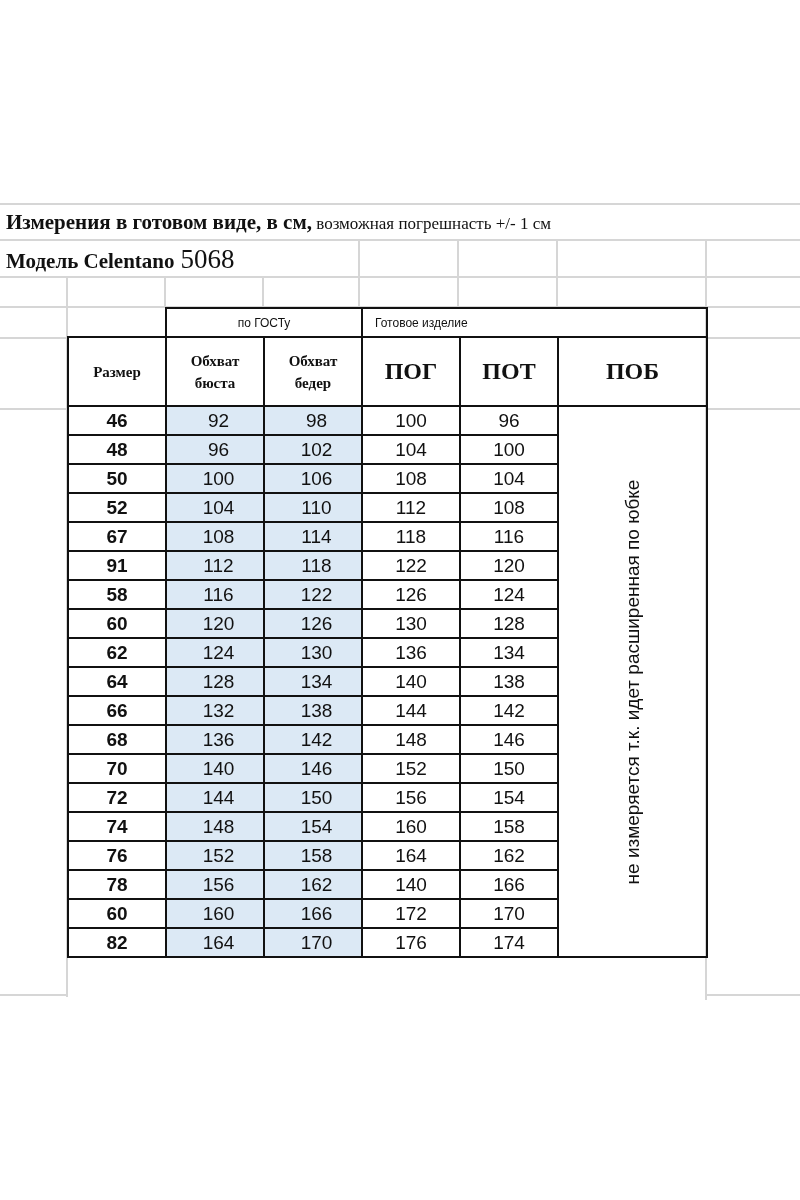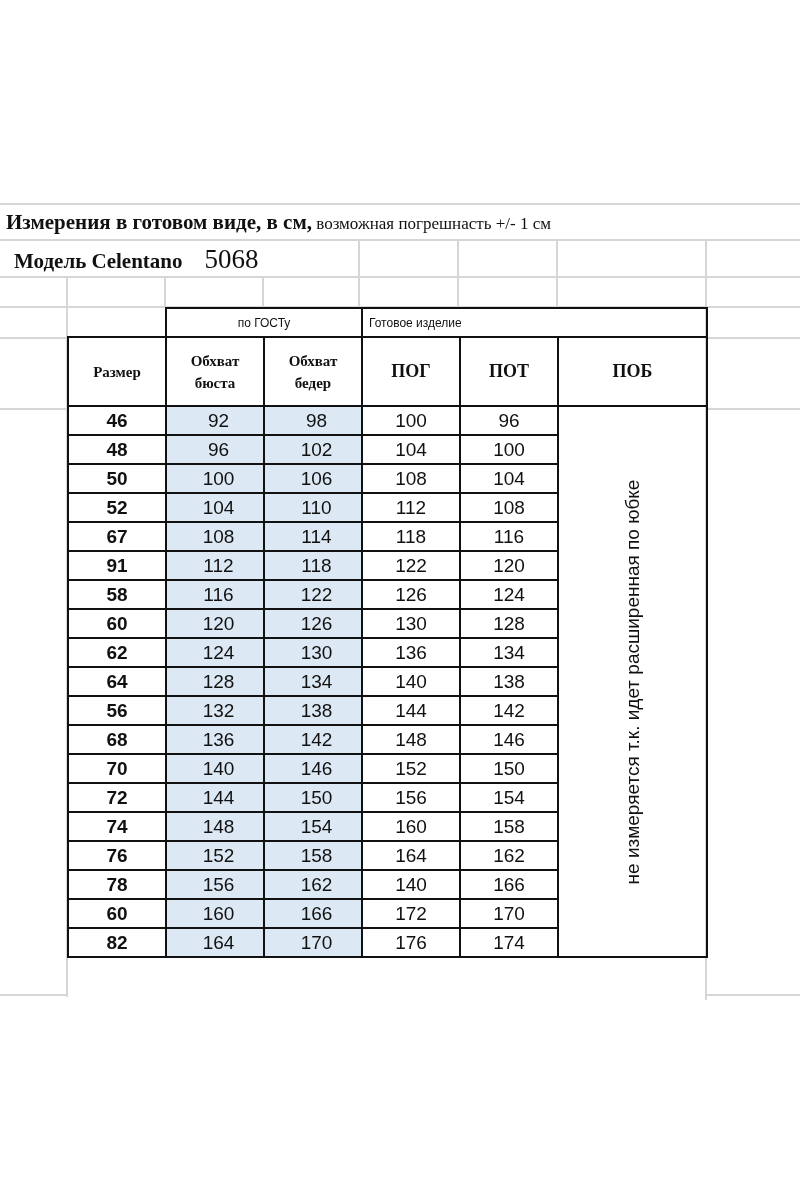--- a/index.html
+++ b/index.html
@@ -2,30 +2,30 @@
 <html><head>
 <meta charset="utf-8">
 <style>
   html, body { margin:0; padding:0; }
   body { width:800px; height:1200px; background:#ffffff; position:relative; overflow:hidden; font-family:"Liberation Sans", sans-serif; color:#111; }
   .gl { position:absolute; background:#d6d6d6; }
   .title1 { position:absolute; left:6px; top:206px; height:32px; line-height:32px; white-space:nowrap; font-family:"Liberation Serif", serif; color:#111; }
   .title1 .b { font-weight:bold; font-size:21px; }
   .title1 .n { font-size:17px; }
   .title2 { position:absolute; left:6px; top:242px; height:34px; line-height:34px; white-space:nowrap; font-family:"Liberation Serif", serif; }
-  .title2 .b { font-weight:bold; font-size:21px;margin-left:8px; }
-  .title2 .num { font-size:27px; margin-left:22px; }
+  .title2 .b { font-weight:bold; font-size:21px; }
+  .title2 .num { font-size:27px; margin-left:6px; }
   table.sz { position:absolute; left:67px; top:307px; border-collapse:collapse; table-layout:fixed; }
   table.sz td { border:2px solid #111; padding:0; text-align:center; vertical-align:middle; }
   .grp td { height:27px; font-size:12px; }
   .grp .empty { border:none; border-bottom:2px solid #111; }
-  .grp .left { text-align:left; padding-left:6px; }
+  .grp .left { text-align:left; padding-left:12px; }
   .hdr td { height:67px; font-family:"Liberation Serif", serif; font-weight:bold; }
   .hdr .sm { font-size:15px; line-height:22px; }
-  .hdr .md { font-size:18px; }
+  .hdr .md { font-size:24px; }
   .row td { height:27px; font-size:19px; }
   .row td.size { font-weight:bold;text-align:center; }
   .row td.blue { background:#dce9f5;padding-left:7px; }
   td.merged { position:relative; }
   .vert { position:absolute; left:50%; top:50%; transform:translate(-50%,-50%) rotate(-90deg); white-space:nowrap; font-size:19px; }
 </style>
 </head>
 <body>
 
 <div>
@@ -149,21 +149,21 @@
         <td>134</td>
       </tr>
       <tr class="row">
         <td class="size">64</td>
         <td class="blue">128</td>
         <td class="blue">134</td>
         <td>140</td>
         <td>138</td>
       </tr>
       <tr class="row">
-        <td class="size">56</td>
+        <td class="size">66</td>
         <td class="blue">132</td>
         <td class="blue">138</td>
         <td>144</td>
         <td>142</td>
       </tr>
       <tr class="row">
         <td class="size">68</td>
         <td class="blue">136</td>
         <td class="blue">142</td>
         <td>148</td>

